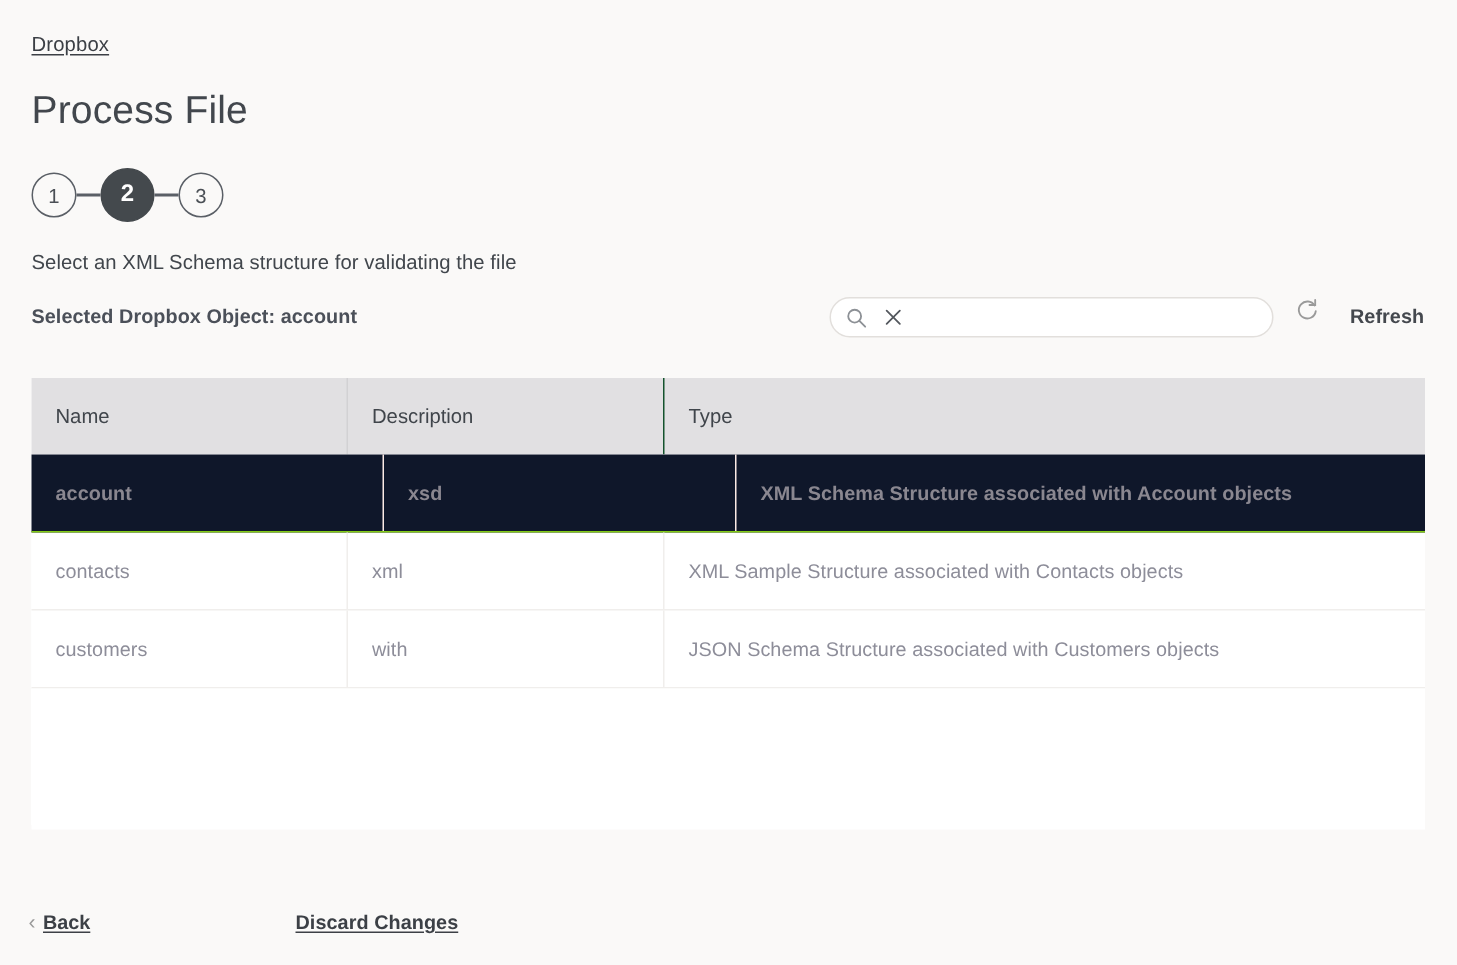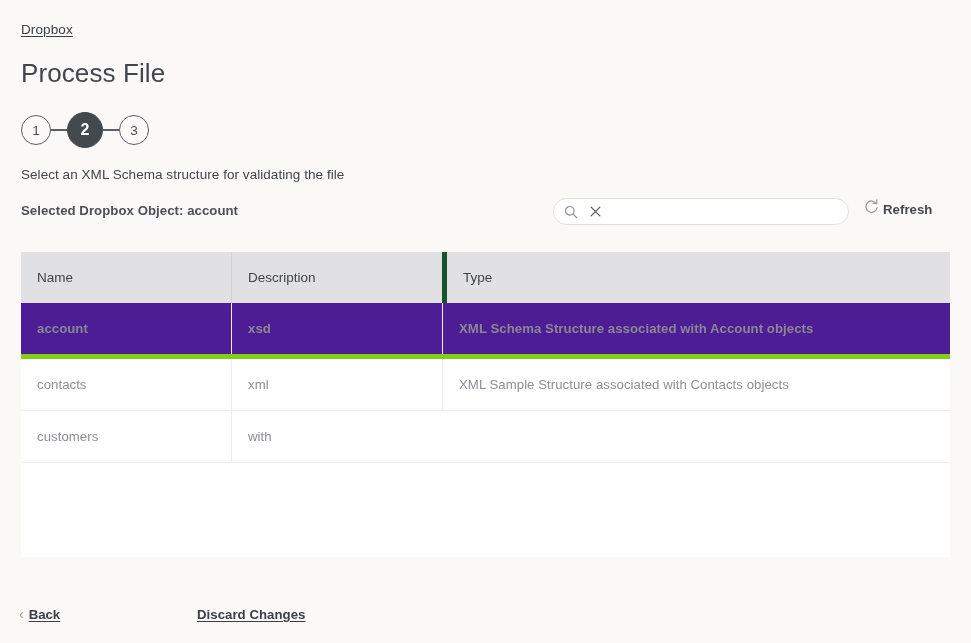--- a/index.html
+++ b/index.html
@@ -154,21 +154,21 @@
     font-size: 15px;
     line-height: 1;
   }
 
   .refresh-group {
     position: absolute;
     left: 863px;
     top: 199px;
     display: flex;
     align-items: center;
-    gap: 3px;
+    gap: 20px;
     cursor: pointer;
   }
   .refresh-label {
     font-size: 13.2px;
     font-weight: bold;
     color: #44484e;
     letter-spacing: .05px;
   }
 
   
@@ -190,36 +190,37 @@
     display: flex;
     align-items: center;
     font-size: 13.5px;
     color: #40454b;
     padding-left: 16px;
     box-sizing: border-box;
     cursor: pointer;
   }
   .col-name   { width: 210px; text-align: right; }
   .col-desc   { width: 211px; border-left: 1px solid #d2d1d3; }
-  .col-type   { flex: 1 1 auto; border-left: 5px solid #14532d; }
+  .col-type   { flex: 1 1 auto; border-left: 1px solid #14532d; }
 
   .table-body {
     height: 247px;
     background: #ffffff;
     position: relative;
   }
   .tr {
     display: flex;
     height: 51px;
     border-bottom: 1px solid #f0eeec;
     cursor: pointer;
   }
   .tr.selected {
-    background: #4c1d95;
-    border-bottom: 5px solid #84cc16;
+    background: #0f172a;
+    border-bottom: 1px solid #84cc16;
+    gap: 24px;
   }
   .td {
     display: flex;
     align-items: center;
     font-size: 13.2px;
     color: #8d8d99;
     padding-left: 16px;
     box-sizing: border-box;
     letter-spacing: .05px;
   }
@@ -356,20 +357,21 @@
 
       <div class="tr">
         <div class="td col-name">contacts</div>
         <div class="td col-desc">xml</div>
         <div class="td col-type">XML Sample Structure associated with Contacts objects</div>
       </div>
 
       <div class="tr">
         <div class="td col-name">customers</div>
         <div class="td col-desc">with</div>
+        <div class="td col-type">JSON Schema Structure associated with Customers objects</div>
       </div>
 
       <div class="table-filler"></div>
     </div>
   </div>
 
   <div class="footer">
     <div class="back-btn">
       <span class="chev">‹</span>
       <span class="back-label">Back</span>

